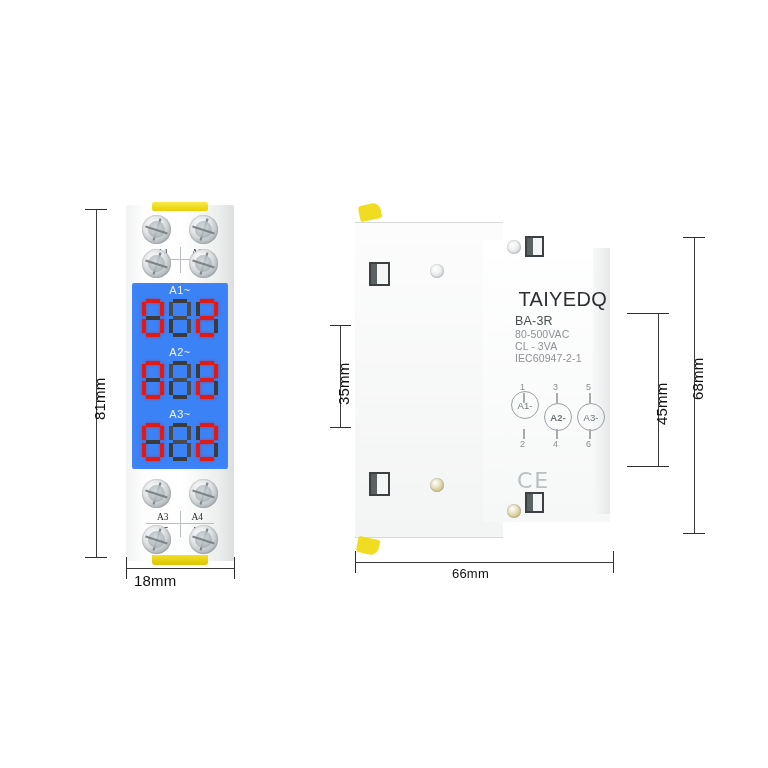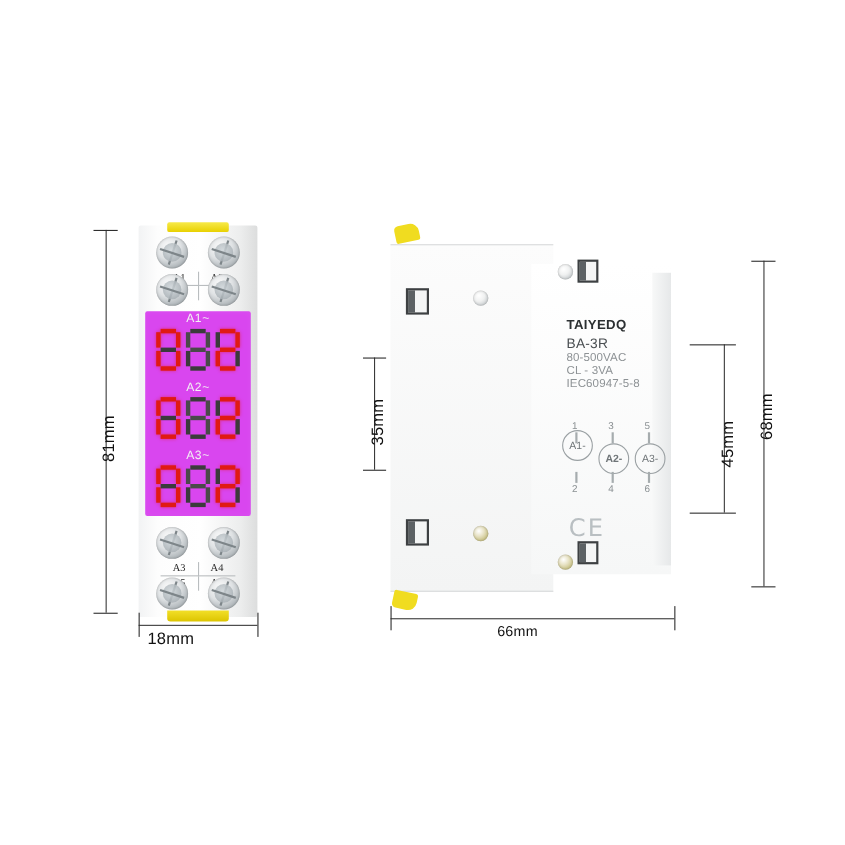--- a/index.html
+++ b/index.html
@@ -39,21 +39,21 @@
       background:radial-gradient(circle at 45% 40%,#cfd6da,#9aa2a7);opacity:.85;}
 
   .termgrid{position:absolute;width:68px;left:20px;}
   .termgrid .row{display:flex;height:13px;font-family:Liberation Serif, serif;}
   .termgrid .cell{flex:1;display:flex;align-items:center;justify-content:center;
       font-size:9.5px;color:#2b2b2b;border-right:1px solid #b9bdbf;}
   .termgrid .cell:last-child{border-right:none;}
   .termgrid .row:first-child .cell{border-bottom:1px solid #b9bdbf;}
 
   .display{position:absolute;left:6px;top:78px;width:96px;height:186px;
-      background:#d946ef;border-radius:2px;
+      background:#3b82f6;border-radius:2px;
       box-shadow:inset 0 0 6px rgba(255,255,255,.06);}
   .dsegrow{position:relative;height:62px;}
   .dselabel{position:absolute;left:0;top:1px;width:100%;text-align:center;
       color:#f2f2f2;font-size:11px;letter-spacing:.5px;}
   .digits{position:absolute;left:50%;top:16px;transform:translateX(-50%);
       display:flex;gap:5px;}
 
   
   .sseg{position:relative;width:22px;height:38px;}
   .sseg span{position:absolute;display:block;background:#3a3a3a;}
@@ -77,21 +77,21 @@
   .sclip{position:absolute;background:#f0dc20;}
   .rivet{position:absolute;width:14px;height:14px;border-radius:50%;
       background:radial-gradient(circle at 38% 34%,#ffffff 0%,#e9e4c8 35%,#cfc892 65%,#b3ab6e 100%);
       box-shadow:inset 0 0 2px rgba(0,0,0,.3);}
   .rivet.plain{background:radial-gradient(circle at 38% 34%,#ffffff 0%,#f0f1f1 40%,#cfd3d5 72%,#b6bcbe 100%);}
   .slot{position:absolute;width:17px;height:20px;border:2px solid #3d4042;
       background:linear-gradient(90deg,#5c6164 0%,#5c6164 38%,#f4f5f5 38%,#f4f5f5 100%);}
   .slot.sm{width:15px;height:17px;}
 
   .label-block{position:absolute;left:160px;top:88px;width:92px;color:#6d7275;}
-  .brand{font-size:12px;font-weight:bold;color:#2c3032;letter-spacing:.3px;}
+  .brand{font-size:20px;font-weight:normal;color:#2c3032;letter-spacing:.3px;text-align:right;}
   .model{font-size:12.5px;color:#4a4f52;margin-top:3px;letter-spacing:.2px;}
   .spec{font-size:10.5px;color:#8d9295;margin-top:0;letter-spacing:.1px;}
 
   .wiring{position:absolute;left:160px;top:182px;width:96px;height:70px;}
   .wnode{position:absolute;width:26px;height:26px;border-radius:50%;
       border:1.5px solid #9aa0a3;color:#6f7578;font-size:9.5px;
       display:flex;align-items:center;justify-content:center;}
   .wlead{position:absolute;width:1.5px;background:#a6acae;}
   .wnum{position:absolute;font-size:9px;color:#8a9093;}
   .ce{position:absolute;left:162px;top:268px;font-size:22px;color:#b9bfc2;
@@ -295,21 +295,21 @@
     <div class="rivet plain" style="left:75px;top:64px;"></div>
     <div class="rivet" style="left:75px;top:278px;"></div>
     <div class="rivet plain" style="left:152px;top:40px;"></div>
     <div class="rivet" style="left:152px;top:304px;"></div>
 
     <div class="label-block">
       <div class="brand">TAIYEDQ</div>
       <div class="model">BA-3R</div>
       <div class="spec">80-500VAC</div>
       <div class="spec">CL - 3VA</div>
-      <div class="spec">IEC60947-5-8</div>
+      <div class="spec">IEC60947-2-1</div>
     </div>
 
     <div class="wiring">
       <div class="wnum" style="left:5px;top:0px;">1</div>
       <div class="wnum" style="left:38px;top:0px;">3</div>
       <div class="wnum" style="left:71px;top:0px;">5</div>
 
       <div class="wlead" style="left:8px;top:11px;height:10px;"></div>
       <div class="wlead" style="left:41px;top:11px;height:10px;"></div>
       <div class="wlead" style="left:74px;top:11px;height:10px;"></div>

